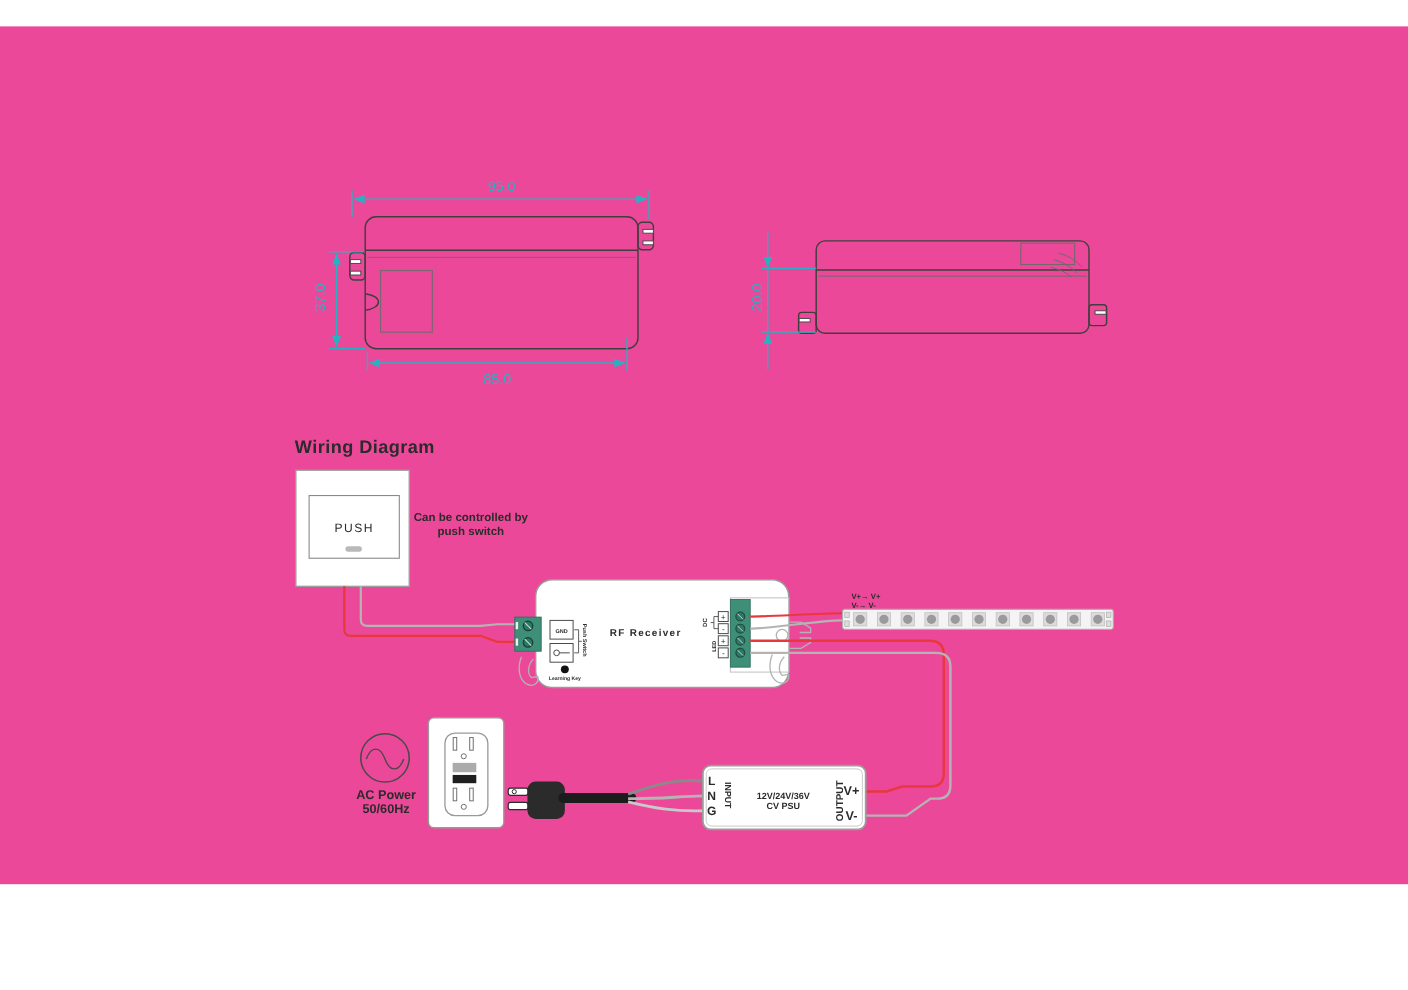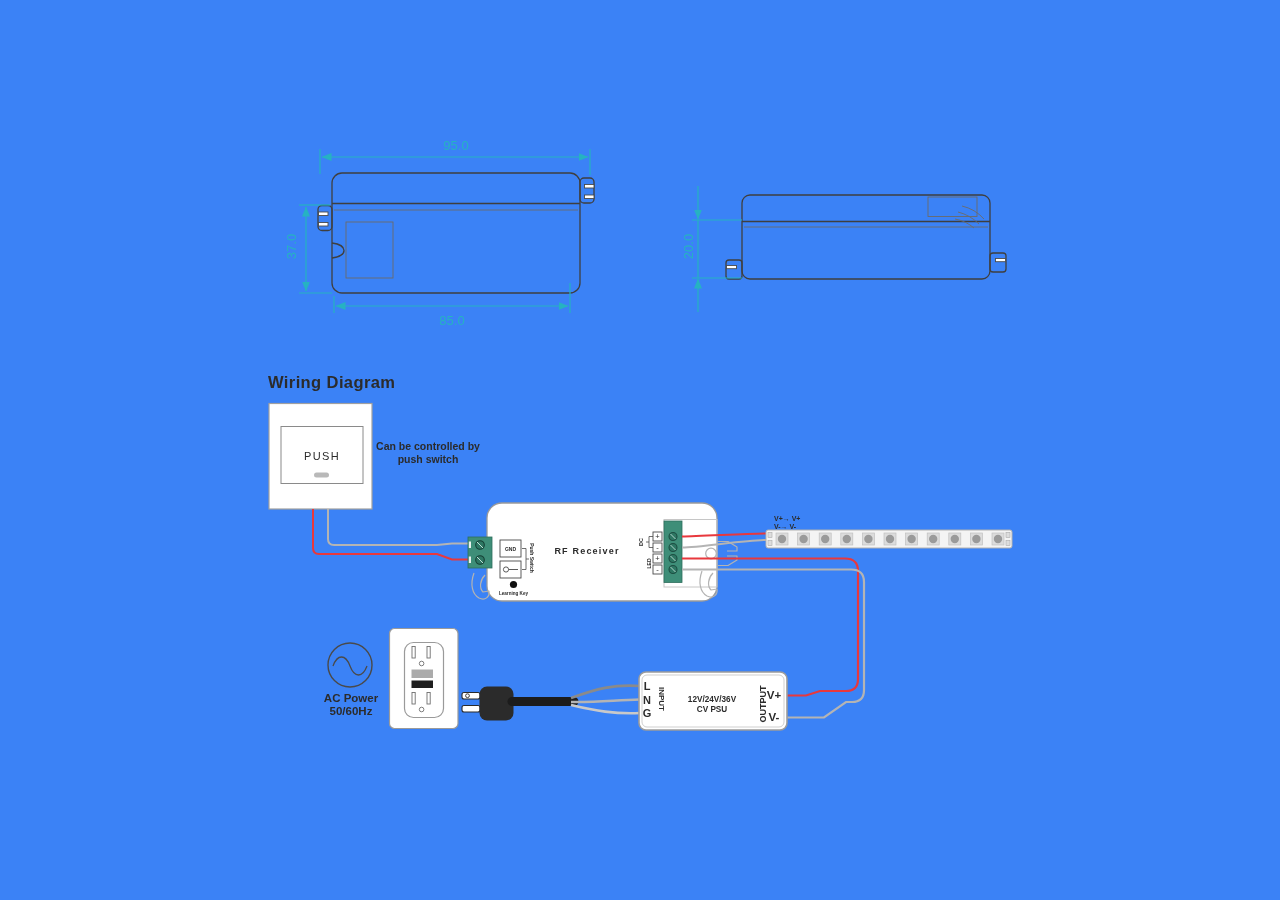--- a/index.html
+++ b/index.html
@@ -1,16 +1,16 @@
 <!DOCTYPE html>
 <html><head>
 <meta charset="utf-8">
 <style>
   html,body{margin:0;padding:0;background:#ffffff;}
-  .canvas{position:relative;width:1280px;height:900px;background:#3b82f6;overflow:hidden;}
+  .canvas{position:relative;width:1280px;height:780px;background:#ec4899;overflow:hidden;margin-top:24px;}
   svg{position:absolute;left:0;top:0;}
   text{font-family:"Liberation Sans", sans-serif;fill:#2b2b2b;}
   .dim-text{fill:#26b2c2;font-size:13px;}
   .outline{fill:none;stroke:#3f3f3f;stroke-width:1.3;stroke-linejoin:round;}
   .thin{fill:none;stroke:#6b6b6b;stroke-width:0.9;}
   .dimline{stroke:#26b2c2;stroke-width:1.2;fill:none;}
   .graybox{fill:#ffffff;stroke:#9a9a9a;stroke-width:1.2;}
   .lightbox{fill:none;stroke:#c6c6c6;stroke-width:1;}
   .clamp{fill:none;stroke:#b3b3b3;stroke-width:1.2;stroke-linejoin:round;}
   .tinybox{fill:#ffffff;stroke:#4a4a4a;stroke-width:0.9;}

